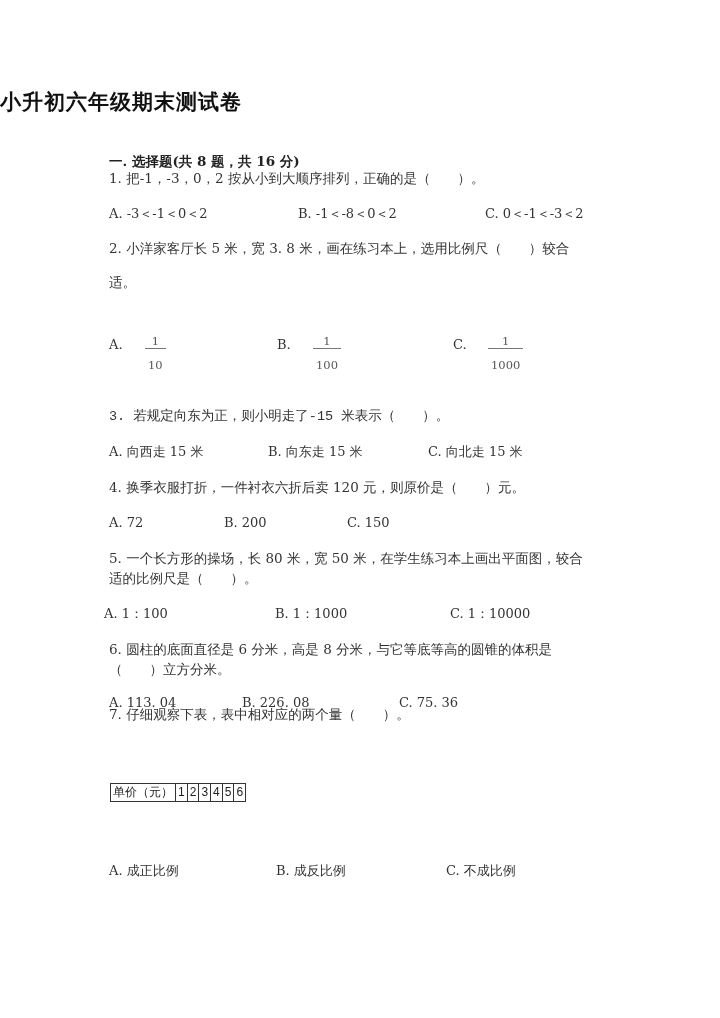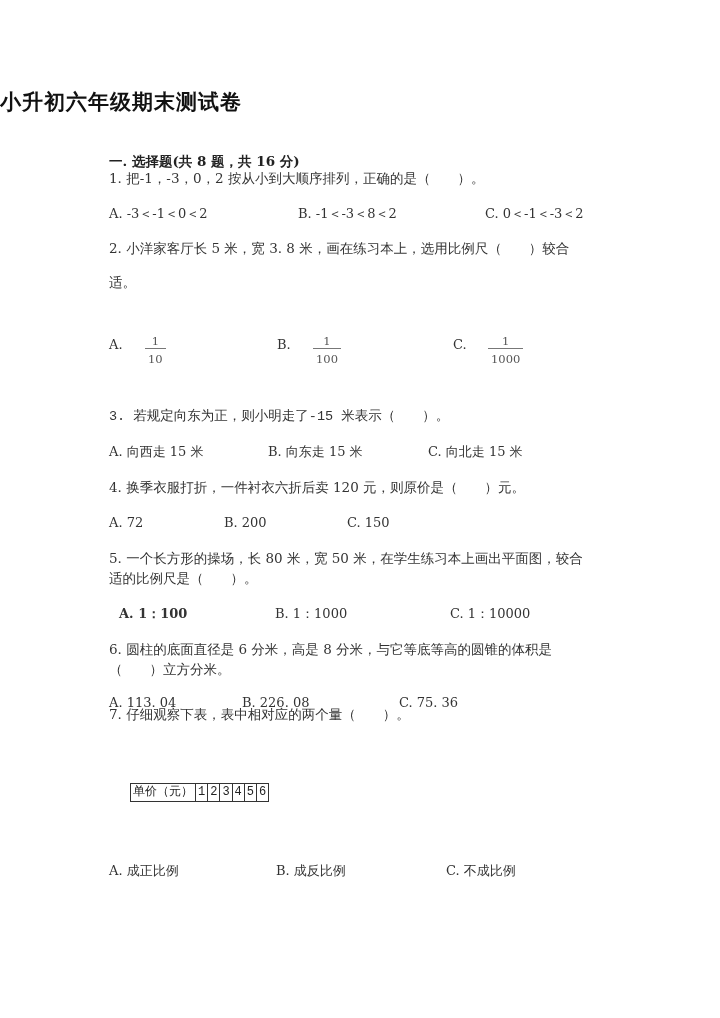--- a/index.html
+++ b/index.html
@@ -4,33 +4,33 @@
 <style>
   html,body{margin:0;padding:0;background:#fff;}
   body{width:720px;height:1018px;position:relative;overflow:hidden;font-family:"DejaVu Serif","Liberation Serif",serif;color:#333;}
   .abs{position:absolute;white-space:nowrap;}
   .title{top:88px;left:0;width:720px;font-size:21px;font-weight:bold;color:#111;letter-spacing:1px;}
   .section{top:133px;left:109px;font-size:13.5px;font-weight:bold;color:#222;margin-top:20px;}
   .q{left:109px;font-size:13.5px;color:#333;}
   .opt{font-size:13px;color:#333;}
   .frac{display:inline-flex;flex-direction:column;align-items:center;font-size:11.5px;line-height:13px;color:#555;}
   .frac .num{padding:0 3px;}
-  .frac .den{border-top:1px solid #777;padding:4px 3px;}
-  table.t{position:absolute;left:110px;top:783px;border-collapse:collapse;font-family:Liberation Mono, monospace;font-size:12px;color:#222;margin-left:20px;}
+  .frac .den{border-top:1px solid #777;padding:10px 3px;}
+  table.t{position:absolute;left:110px;top:783px;border-collapse:collapse;font-family:Liberation Sans, sans-serif;font-size:12px;color:#222;}
   table.t td{border:1px solid #333;padding:0 2px;height:17px;line-height:17px;}
 </style>
 </head>
 <body>
 
 <div class="abs title">小升初六年级期末测试卷</div>
 <div class="abs section">一. 选择题(共 8 题，共 16 分)</div>
 
 <div class="abs q" style="top:170px;">1. 把-1，-3，0，2 按从小到大顺序排列，正确的是（　　）。</div>
 <div class="abs opt" style="top:205px;left:109px;">A. -3＜-1＜0＜2</div>
-<div class="abs opt" style="top:205px;left:298px;">B. -1＜-3＜8＜2</div>
+<div class="abs opt" style="top:205px;left:298px;">B. -1＜-8＜0＜2</div>
 <div class="abs opt" style="top:205px;left:485px;">C. 0＜-1＜-3＜2</div>
 
 <div class="abs q" style="top:240px;">2. 小洋家客厅长 5 米，宽 3. 8 米，画在练习本上，选用比例尺（　　）较合</div>
 <div class="abs q" style="top:274px;">适。</div>
 
 <div class="abs opt" style="top:337px;left:109px;">A.</div>
 <div class="abs" style="top:330px;left:145px;">
   <span class="frac">
       <span class="num">1</span>
       <span class="den">10</span>
@@ -56,21 +56,21 @@
 <div class="abs opt" style="top:443px;left:268px;">B. 向东走 15 米</div>
 <div class="abs opt" style="top:443px;left:428px;">C. 向北走 15 米</div>
 
 <div class="abs q" style="top:479px;">4. 换季衣服打折，一件衬衣六折后卖 120 元，则原价是（　　）元。</div>
 <div class="abs opt" style="top:515px;left:109px;">A. 72</div>
 <div class="abs opt" style="top:515px;left:224px;">B. 200</div>
 <div class="abs opt" style="top:515px;left:347px;">C. 150</div>
 
 <div class="abs q" style="top:550px;">5. 一个长方形的操场，长 80 米，宽 50 米，在学生练习本上画出平面图，较合</div>
 <div class="abs q" style="top:570px;">适的比例尺是（　　）。</div>
-<div class="abs opt" style="top:605px;left:119px;font-weight:bold;">A. 1：100</div>
+<div class="abs opt" style="top:605px;left:104px;">A. 1：100</div>
 <div class="abs opt" style="top:605px;left:275px;">B. 1：1000</div>
 <div class="abs opt" style="top:605px;left:450px;">C. 1：10000</div>
 
 <div class="abs q" style="top:641px;">6. 圆柱的底面直径是 6 分米，高是 8 分米，与它等底等高的圆锥的体积是</div>
 <div class="abs q" style="top:661px;">（　　）立方分米。</div>
 <div class="abs opt" style="top:695px;left:109px;">A. 113. 04</div>
 <div class="abs opt" style="top:695px;left:242px;">B. 226. 08</div>
 <div class="abs opt" style="top:695px;left:399px;">C. 75. 36</div>
 
 <div class="abs q" style="top:706px;">7. 仔细观察下表，表中相对应的两个量（　　）。</div>

